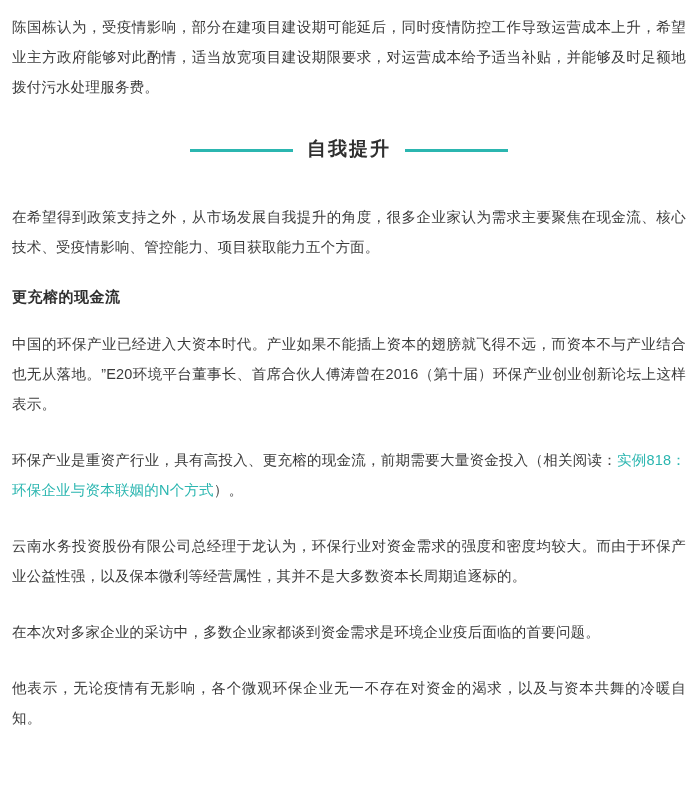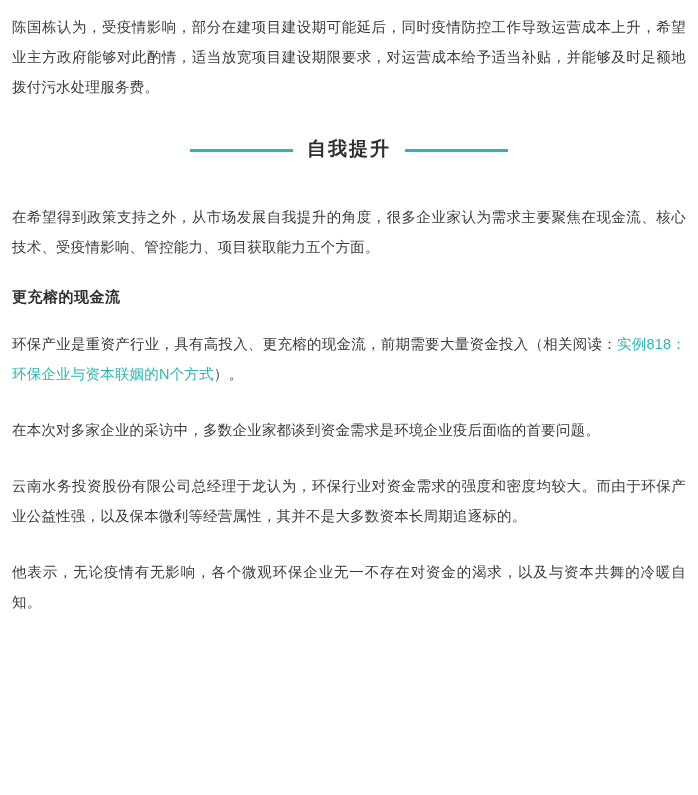--- a/index.html
+++ b/index.html
@@ -79,22 +79,23 @@
   <div class="section-head">
     <span class="rule left"></span>
     <span class="rule right"></span>
     <span class="title">自我提升</span>
   </div>
 
   <p class="para">在希望得到政策支持之外，从市场发展自我提升的角度，很多企业家认为需求主要聚焦在现金流、核心技术、受疫情影响、管控能力、项目获取能力五个方面。</p>
 
   <h3 class="sub-head">更充榕的现金流</h3>
 
+  <p class="para">中国的环保产业已经进入大资本时代。产业如果不能插上资本的翅膀就飞得不远，而资本不与产业结合也无从落地。”E20环境平台董事长、首席合伙人傅涛曾在2016（第十届）环保产业创业创新论坛上这样表示。</p>
 
   <p class="para"><span>环保产业是重资产行业，具有高投入、更充榕的现金流，前期需要大量资金投入（相关阅读：</span><a class="inline-link" href="#">实例818：环保企业与资本联姻的N个方式</a><span>）。</span></p>
 
+  <p class="para">云南水务投资股份有限公司总经理于龙认为，环保行业对资金需求的强度和密度均较大。而由于环保产业公益性强，以及保本微利等经营属性，其并不是大多数资本长周期追逐标的。</p>
+
   <p class="para">在本次对多家企业的采访中，多数企业家都谈到资金需求是环境企业疫后面临的首要问题。</p>
-
-  <p class="para">云南水务投资股份有限公司总经理于龙认为，环保行业对资金需求的强度和密度均较大。而由于环保产业公益性强，以及保本微利等经营属性，其并不是大多数资本长周期追逐标的。</p>
 
   <p class="para tight">他表示，无论疫情有无影响，各个微观环保企业无一不存在对资金的渴求，以及与资本共舞的冷暖自知。</p>
 
 </div>
 
 </body></html>

